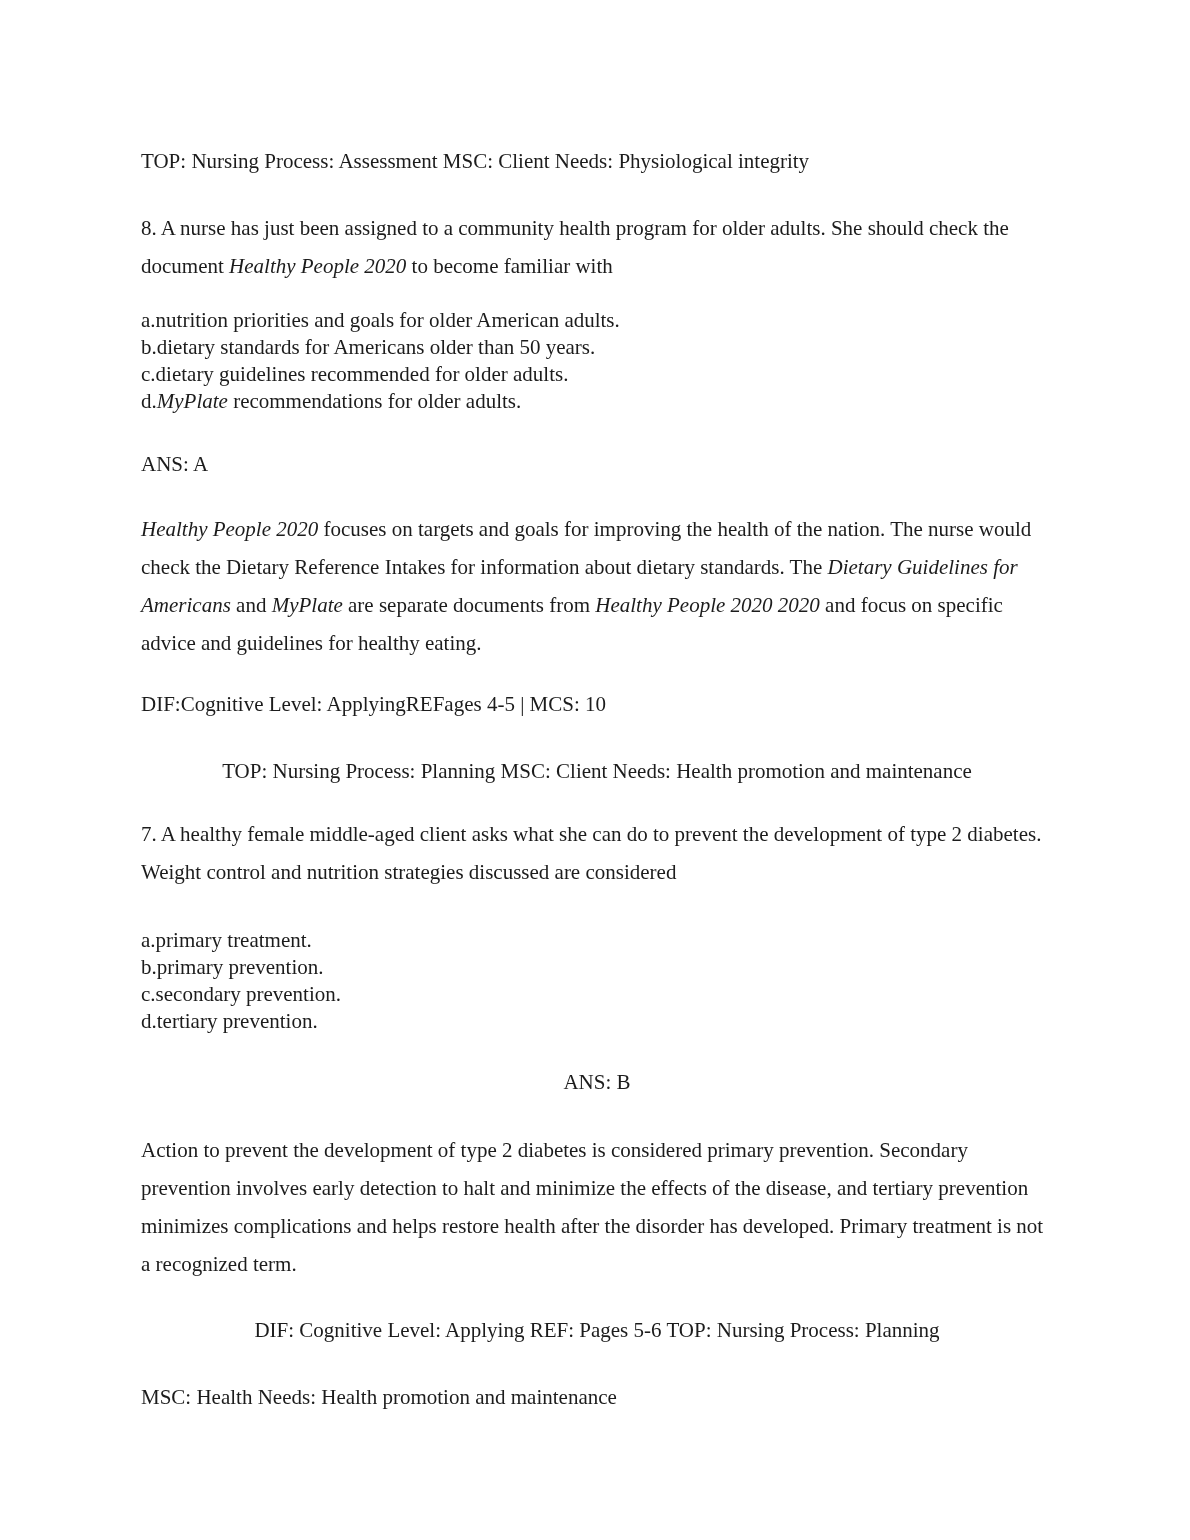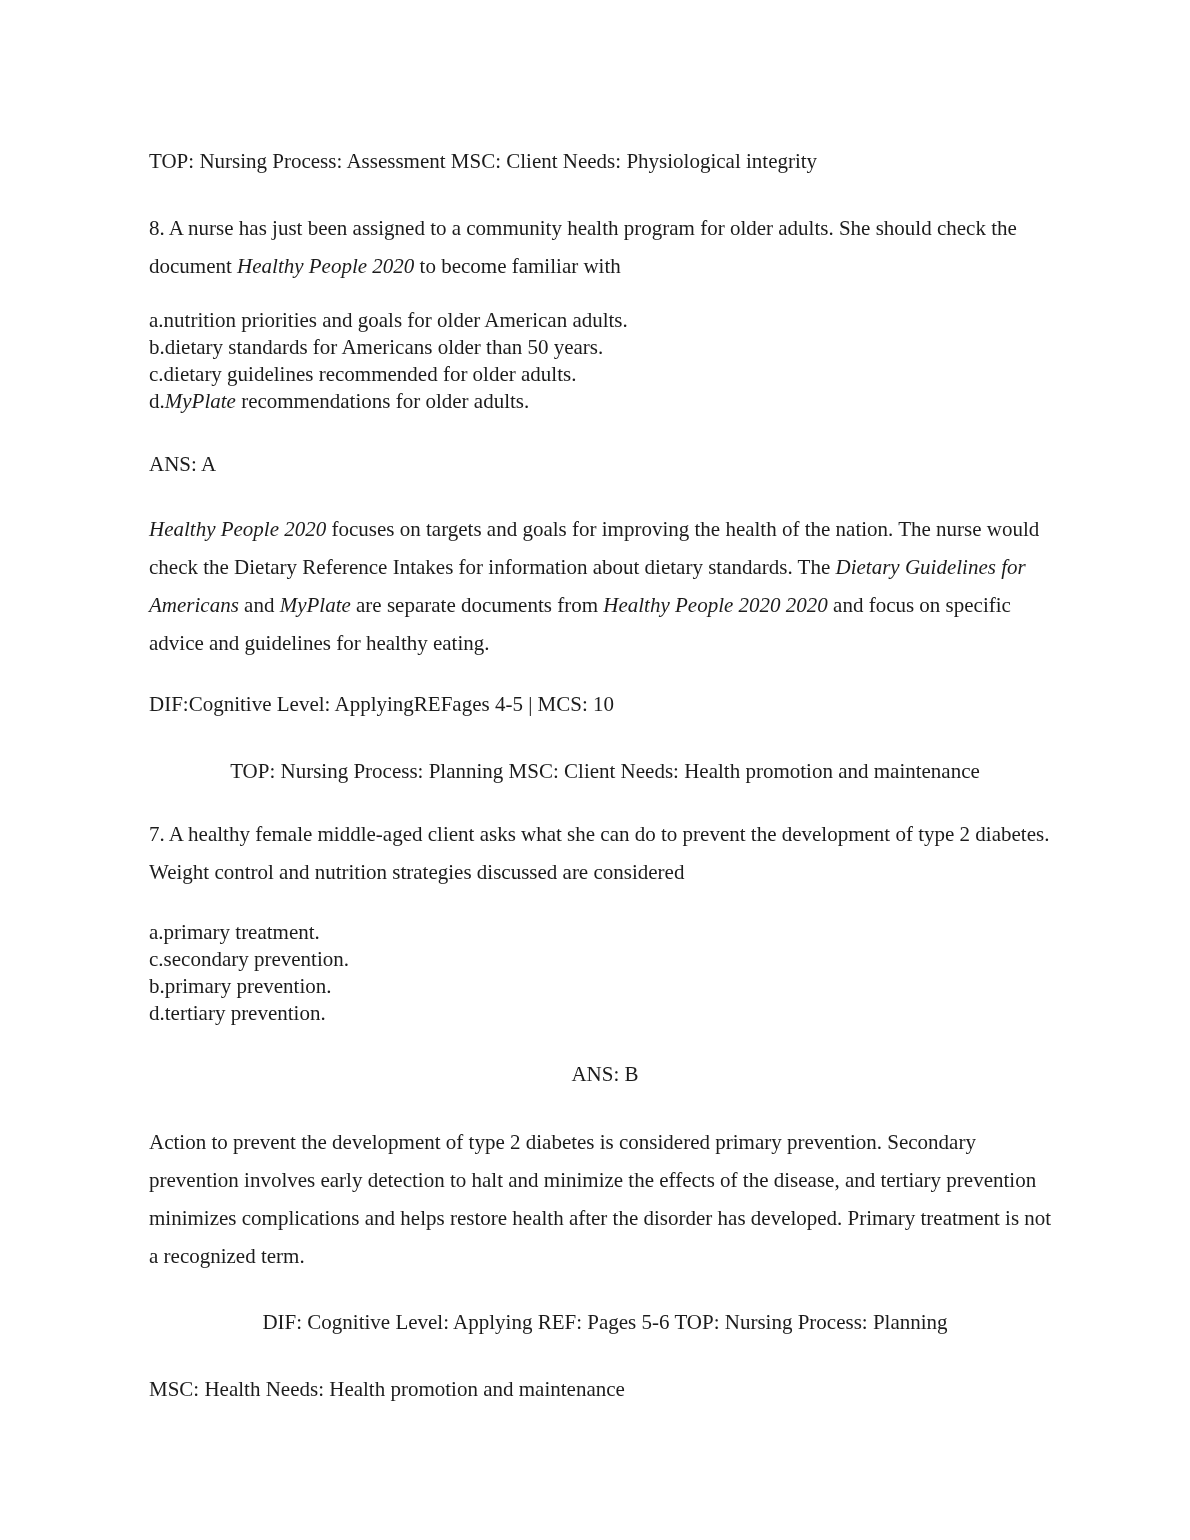--- a/index.html
+++ b/index.html
@@ -11,21 +11,21 @@
     position: relative;
     width: 1190px;
     height: 1540px;
     background: #ffffff;
     overflow: hidden;
     font-family: "Liberation Serif", "DejaVu Serif", serif;
     color: #1c1c1c;
   }
   .content {
     position: absolute;
-    left: 149px;
+    left: 141px;
     top: 0;
     width: 912px;
   }
   .para {
     font-size: 21px;
     line-height: 38px;
     margin: 0;
   }
   .single {
     font-size: 21px;
@@ -43,21 +43,21 @@
   }
   
   .meta-line-1   { margin-top: 149px; }
   .q8-stem       { margin-top: 36px;  }
   .q8-options    { margin-top: 22px;  }
   .q8-answer     { margin-top: 37px;  }
   .q8-rationale  { margin-top: 34px;  }
   .q8-dif        { margin-top: 30px;  }
   .q8-top        { margin-top: 43px; text-align: center;  }
   .q9-stem       { margin-top: 32px;  }
-  .q9-options    { margin-top: 28px;  }
+  .q9-options    { margin-top: 36px;  }
   .q9-answer     { margin-top: 35px; text-align: center;  }
   .q9-rationale  { margin-top: 37px;  }
   .q9-dif        { margin-top: 35px; text-align: center;  }
   .q9-msc        { margin-top: 43px;  }
   i { font-style: italic; }
 </style>
 </head>
 <body>
 
 <div class="page">
@@ -79,22 +79,22 @@
     <p class="para q8-rationale"><i>Healthy People 2020</i><span> focuses on targets and goals for improving the health of the nation. The nurse would check the Dietary Reference Intakes for information about dietary standards. The </span><i>Dietary Guidelines for Americans</i><span> and </span><i>MyPlate</i><span> are separate documents from </span><i>Healthy People 2020</i><i> 2020</i><span> and focus on specific advice and guidelines for healthy eating.</span></p>
 
     <p class="single q8-dif">DIF:Cognitive Level: ApplyingREFages 4-5 | MCS: 10</p>
 
     <p class="single q8-top">TOP: Nursing Process: Planning MSC: Client Needs: Health promotion and maintenance</p>
 
     <p class="para q9-stem"><span>7. A healthy female middle-aged client asks what she can do to prevent the development of type 2 diabetes. Weight control and nutrition strategies discussed are considered</span></p>
 
     <div class="options q9-options">
       <p class="option-line"><span>a.primary treatment.</span></p>
+      <p class="option-line"><span>b.primary prevention.</span></p>
       <p class="option-line"><span>c.secondary prevention.</span></p>
-      <p class="option-line"><span>b.primary prevention.</span></p>
       <p class="option-line"><span>d.tertiary prevention.</span></p>
     </div>
 
     <p class="single q9-answer">ANS: B</p>
 
     <p class="para q9-rationale"><span>Action to prevent the development of type 2 diabetes is considered primary prevention. Secondary prevention involves early detection to halt and minimize the effects of the disease, and tertiary prevention minimizes complications and helps restore health after the disorder has developed. Primary treatment is not a recognized term.</span></p>
 
     <p class="single q9-dif">DIF: Cognitive Level: Applying REF: Pages 5-6 TOP: Nursing Process: Planning</p>
 
     <p class="single q9-msc">MSC: Health Needs: Health promotion and maintenance</p>

